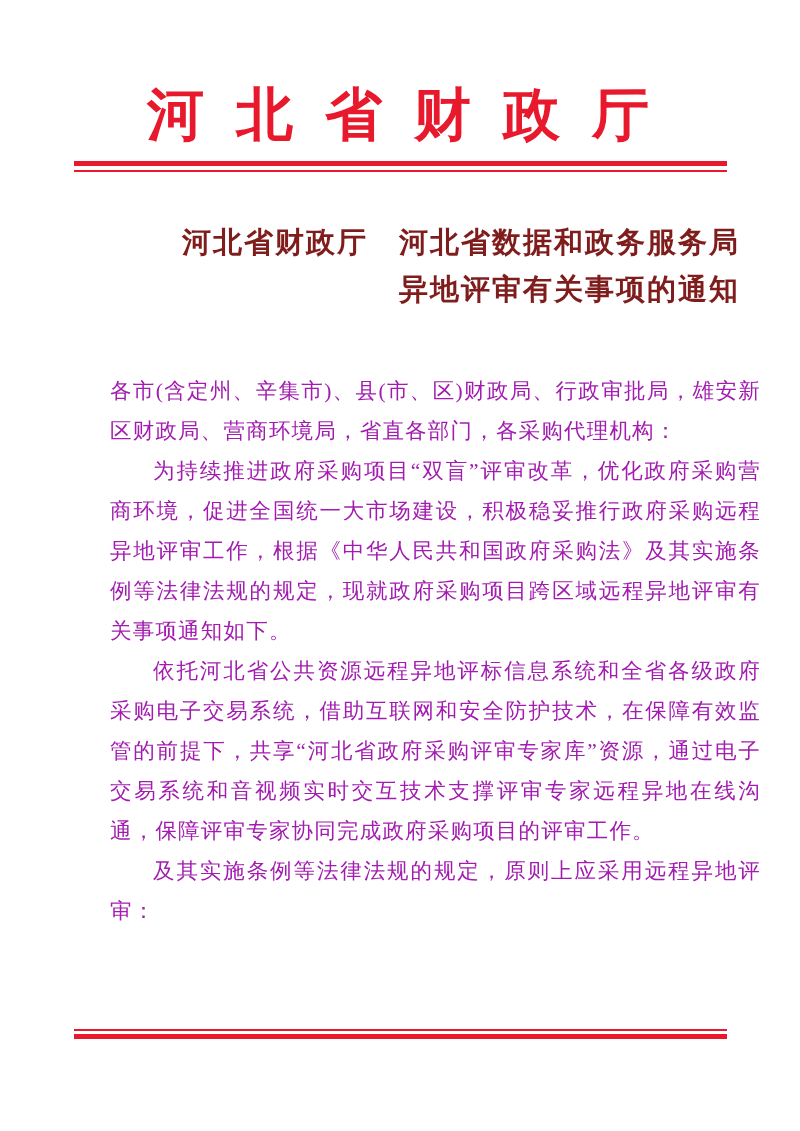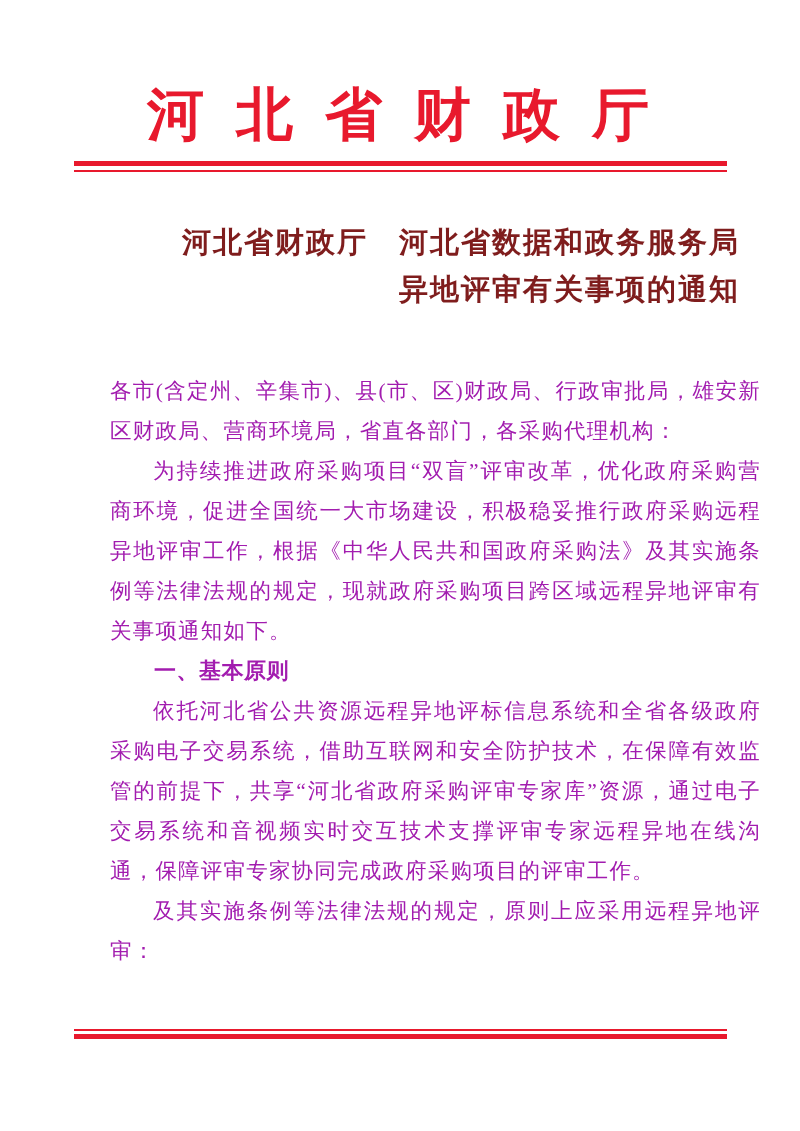--- a/index.html
+++ b/index.html
@@ -84,21 +84,20 @@
   <div class="rule header-thin"></div>
 
   <div class="doc-title">
     <div>河北省财政厅　河北省数据和政务服务局</div>
     <div>异地评审有关事项的通知</div>
   </div>
 
   <div class="body-text">
     <p class="salutation">各市(含定州、辛集市)、县(市、区)财政局、行政审批局，雄安新区财政局、营商环境局，省直各部门，各采购代理机构：</p>
     <p>为持续推进政府采购项目“双盲”评审改革，优化政府采购营商环境，促进全国统一大市场建设，积极稳妥推行政府采购远程异地评审工作，根据《中华人民共和国政府采购法》及其实施条例等法律法规的规定，现就政府采购项目跨区域远程异地评审有关事项通知如下。</p>
-    <p class="section-heading">一、基本原则</p>
     <p>依托河北省公共资源远程异地评标信息系统和全省各级政府采购电子交易系统，借助互联网和安全防护技术，在保障有效监管的前提下，共享“河北省政府采购评审专家库”资源，通过电子交易系统和音视频实时交互技术支撑评审专家远程异地在线沟通，保障评审专家协同完成政府采购项目的评审工作。</p>
     <p>及其实施条例等法律法规的规定，原则上应采用远程异地评审：</p>
   </div>
 
   <div class="rule footer-thin"></div>
   <div class="rule footer-thick"></div>
 
 </div>
 
 </body></html>

